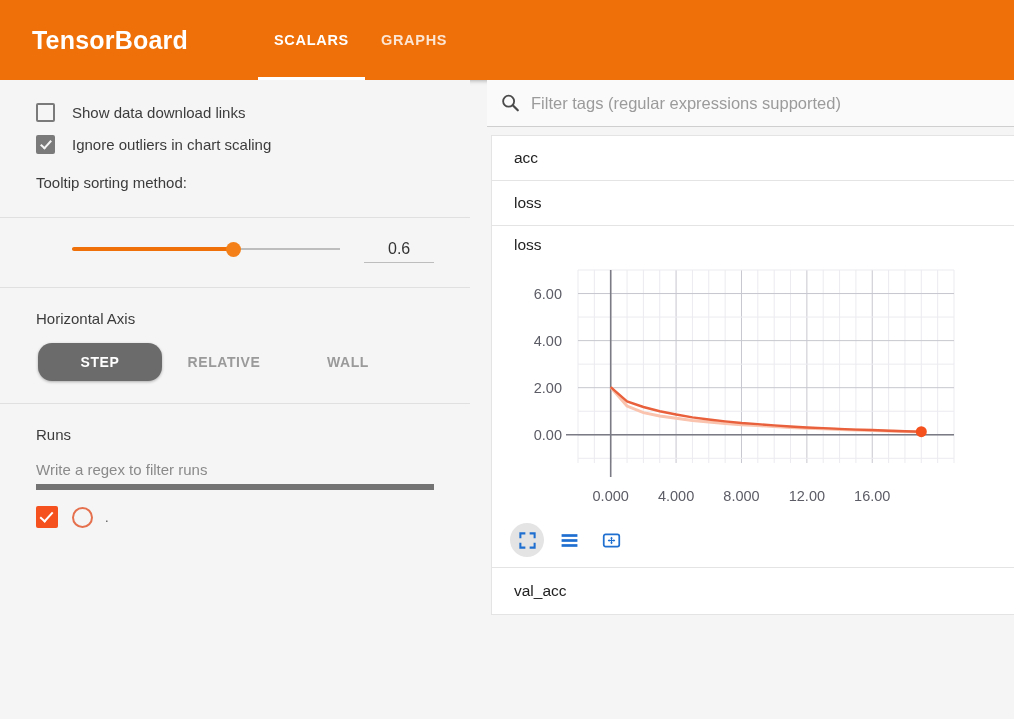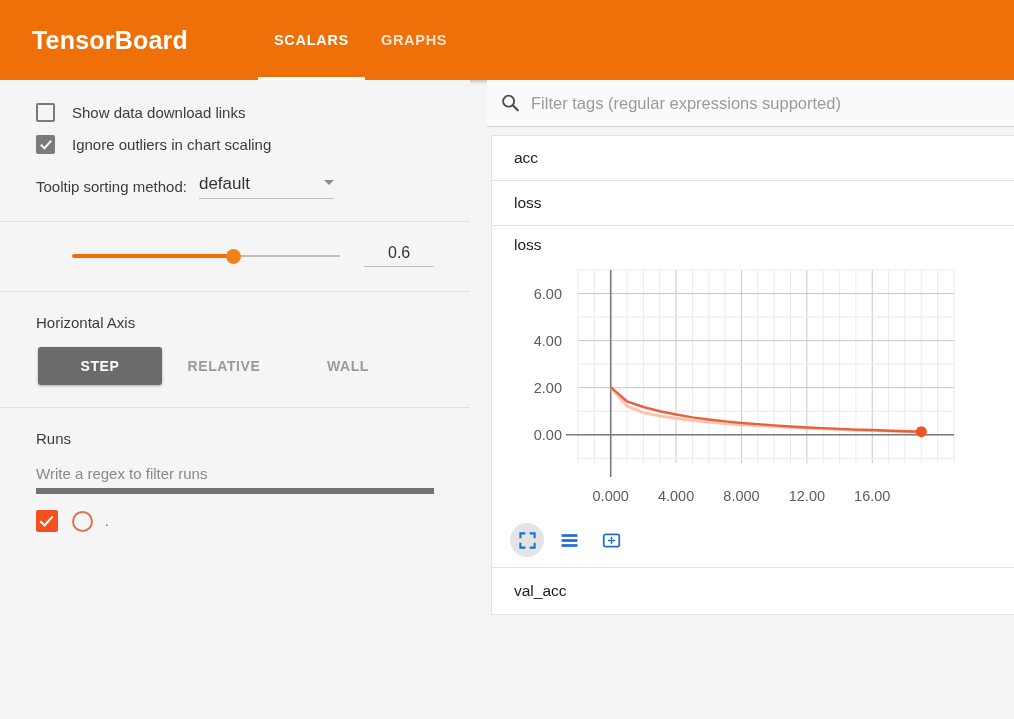--- a/index.html
+++ b/index.html
@@ -71,21 +71,21 @@
   .select-value { font-size: 17px; color: #333; }
   .caret {
     width: 0; height: 0; border-left: 5px solid transparent;
     border-right: 5px solid transparent; border-top: 5px solid #8c8c8c;
     margin-bottom: 4px;
   }
 
   .sec-title { font-size: 15px; color: #3c3c3c; margin: 22px 0 0 0; }
 
   
-  .slider-row { display: flex; align-items: center; margin-top: 22px; }
+  .slider-row { display: flex; align-items: flex-start; margin-top: 22px; }
   .slider {
     position: relative; width: 300px; height: 18px; cursor: pointer;
     margin-left: 36px;
   }
   .track-bg {
     position: absolute; left: 0; right: 0; top: 8px; height: 2px; background: #bdbdbd;
   }
   .track-fill {
     position: absolute; left: 0; top: 7px; height: 4px; width: 60%;
     background: #ef7009; border-radius: 2px;
@@ -99,21 +99,21 @@
     border-bottom: 1px solid #bdbdbd; padding-bottom: 4px;
     font-size: 16px; color: #333; text-align: center; cursor: text;
   }
 
   
   .btn-group { display: flex; align-items: center; margin-top: 16px; margin-left: 2px; }
   .hbtn {
     height: 38px; min-width: 124px; display: flex; align-items: center;
     justify-content: center; font-size: 14px; font-weight: bold;
     letter-spacing: 0.6px; color: #9a9a9a; cursor: pointer; user-select: none;
-    border-radius: 3px; background: transparent;
+    border-radius: 14px; background: transparent;
   }
   .hbtn.active { background: #6b6b6b; color: #ffffff; box-shadow: 0 1px 3px rgba(0,0,0,0.3); }
 
   
   .runs-input {
     margin-top: 18px; border-bottom: 6px solid #737373; padding-bottom: 6px;
     font-size: 15px; color: #8a8a8a; cursor: text;
   }
   .run-row { display: flex; align-items: center; margin-top: 16px; }
   .run-check {
@@ -189,24 +189,20 @@
       <div class="check-row first">
         <div class="cbox"></div>
         <div class="check-label">Show data download links</div>
       </div>
       <div class="check-row">
         <div class="cbox checked"></div>
         <div class="check-label">Ignore outliers in chart scaling</div>
       </div>
       <div class="tooltip-row">
         <div class="tooltip-label">Tooltip sorting method:</div>
-        <div class="select">
-          <span class="select-value">default</span>
-          <span class="caret"></span>
-        </div>
       </div>
       <div style="height:22px"></div>
     </div>
     <div class="divider"></div>
 
     <div class="sb-section">
       <div class="slider-row">
         <div class="slider">
           <div class="track-bg"></div>
           <div class="track-fill"></div>

